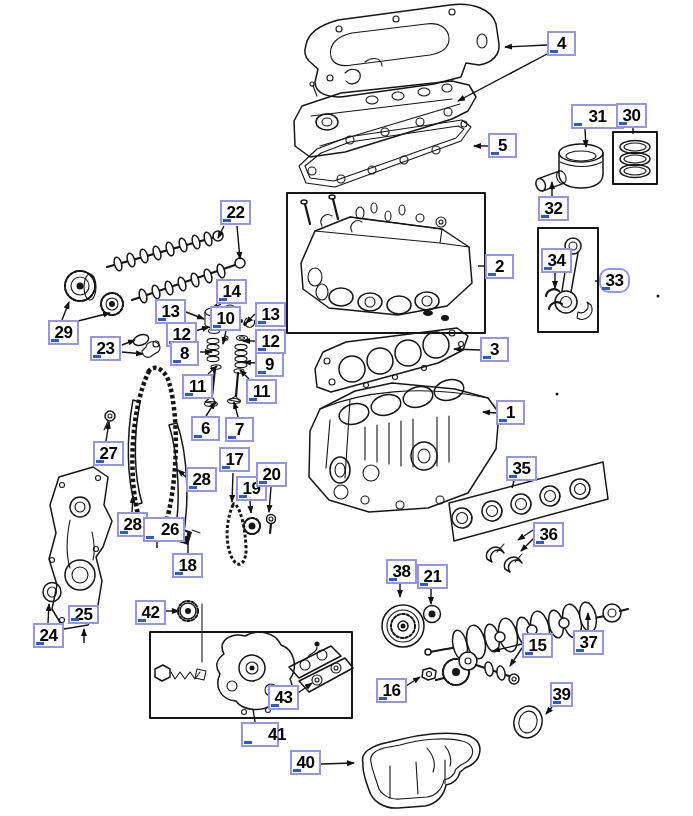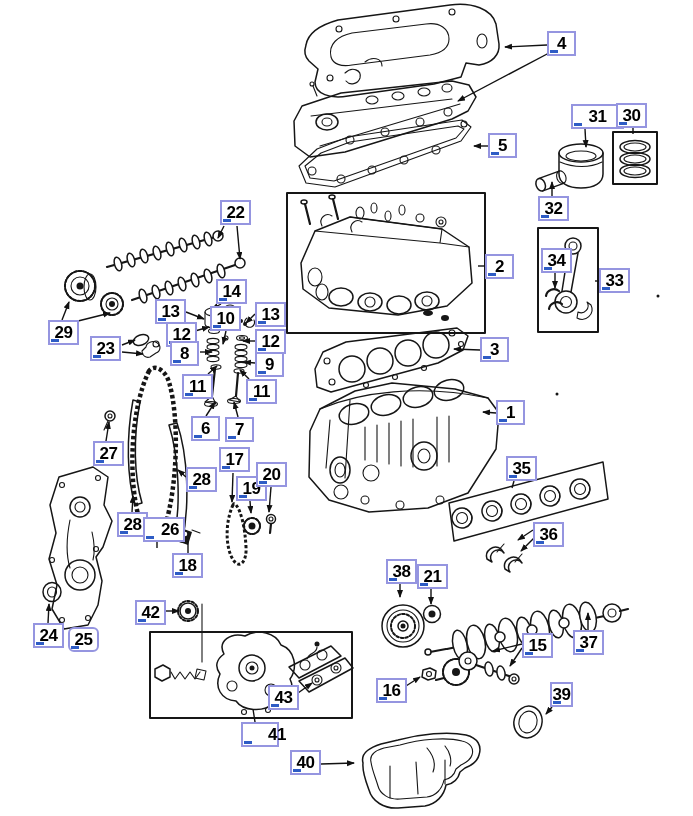--- a/index.html
+++ b/index.html
@@ -487,21 +487,21 @@
         <span class="num">30</span>
       </div>
       <div class="callout" style="left: 538px; top: 196px; width: 31px; height: 25px;">
         <span class="tick"></span>
         <span class="num">32</span>
       </div>
       <div class="callout" style="left: 541px; top: 248px; width: 31px; height: 25px;">
         <span class="tick"></span>
         <span class="num">34</span>
       </div>
-      <div class="callout" style="left: 599px; top: 268px; width: 31px; height: 25px;">
+      <div class="callout" style="left: 599px; top: 268px; width: 31px; height: 25px; border-radius: 10px;">
         <span class="tick"></span>
         <span class="num">33</span>
       </div>
       <div class="callout" style="left: 485px; top: 254px; width: 29px; height: 25px;">
         <span class="tick"></span>
         <span class="num">2</span>
       </div>
       <div class="callout" style="left: 480px; top: 337px; width: 29px; height: 25px;">
         <span class="tick"></span>
         <span class="num">3</span>
@@ -599,21 +599,21 @@
         <span class="num">26</span>
       </div>
       <div class="callout" style="left: 172px; top: 553px; width: 31px; height: 25px;">
         <span class="tick"></span>
         <span class="num">18</span>
       </div>
       <div class="callout" style="left: 33px; top: 623px; width: 31px; height: 25px;">
         <span class="tick"></span>
         <span class="num">24</span>
       </div>
-      <div class="callout" style="left: 68px; top: 627px; width: 31px; height: 25px; border-radius: 6px;">
+      <div class="callout" style="left: 68px; top: 605px; width: 31px; height: 19px;">
         <span class="tick"></span>
         <span class="num">25</span>
       </div>
       <div class="callout" style="left: 135px; top: 600px; width: 31px; height: 25px;">
         <span class="tick"></span>
         <span class="num">42</span>
       </div>
       <div class="callout" style="left: 241px; top: 722px; width: 31px; height: 25px; padding-left: 34px;">
         <span class="tick"></span>
         <span class="num">41</span>

